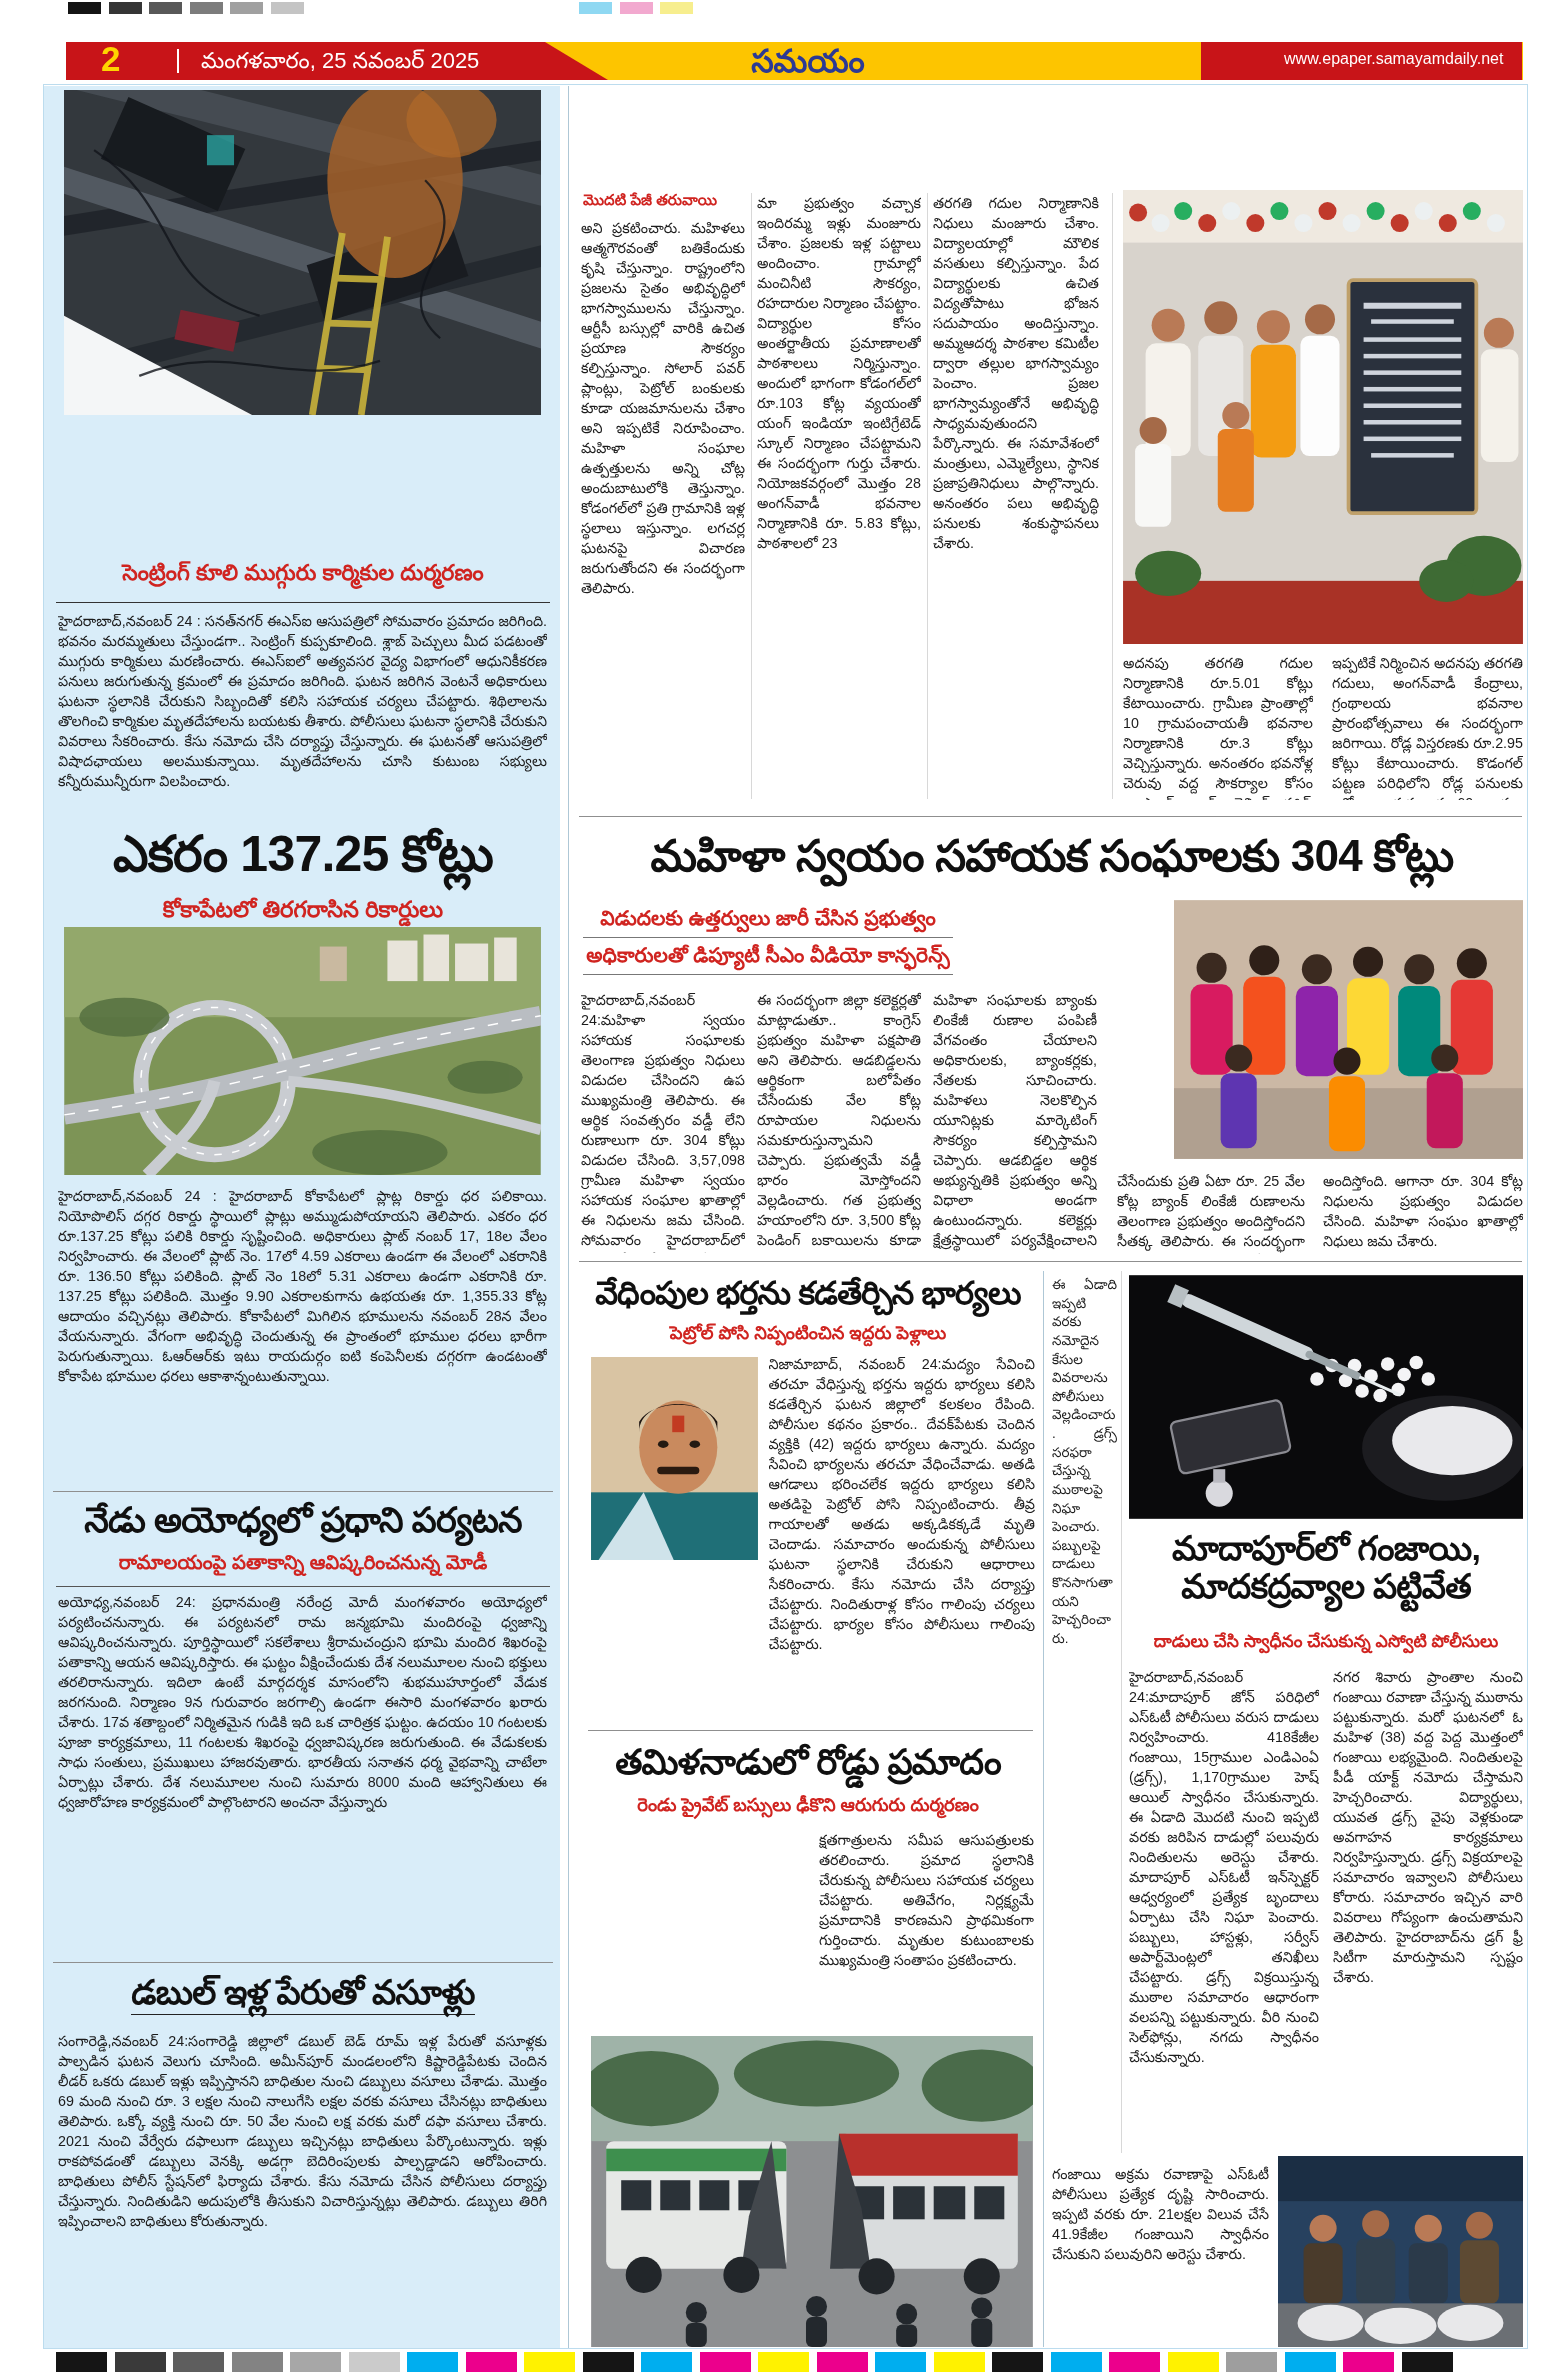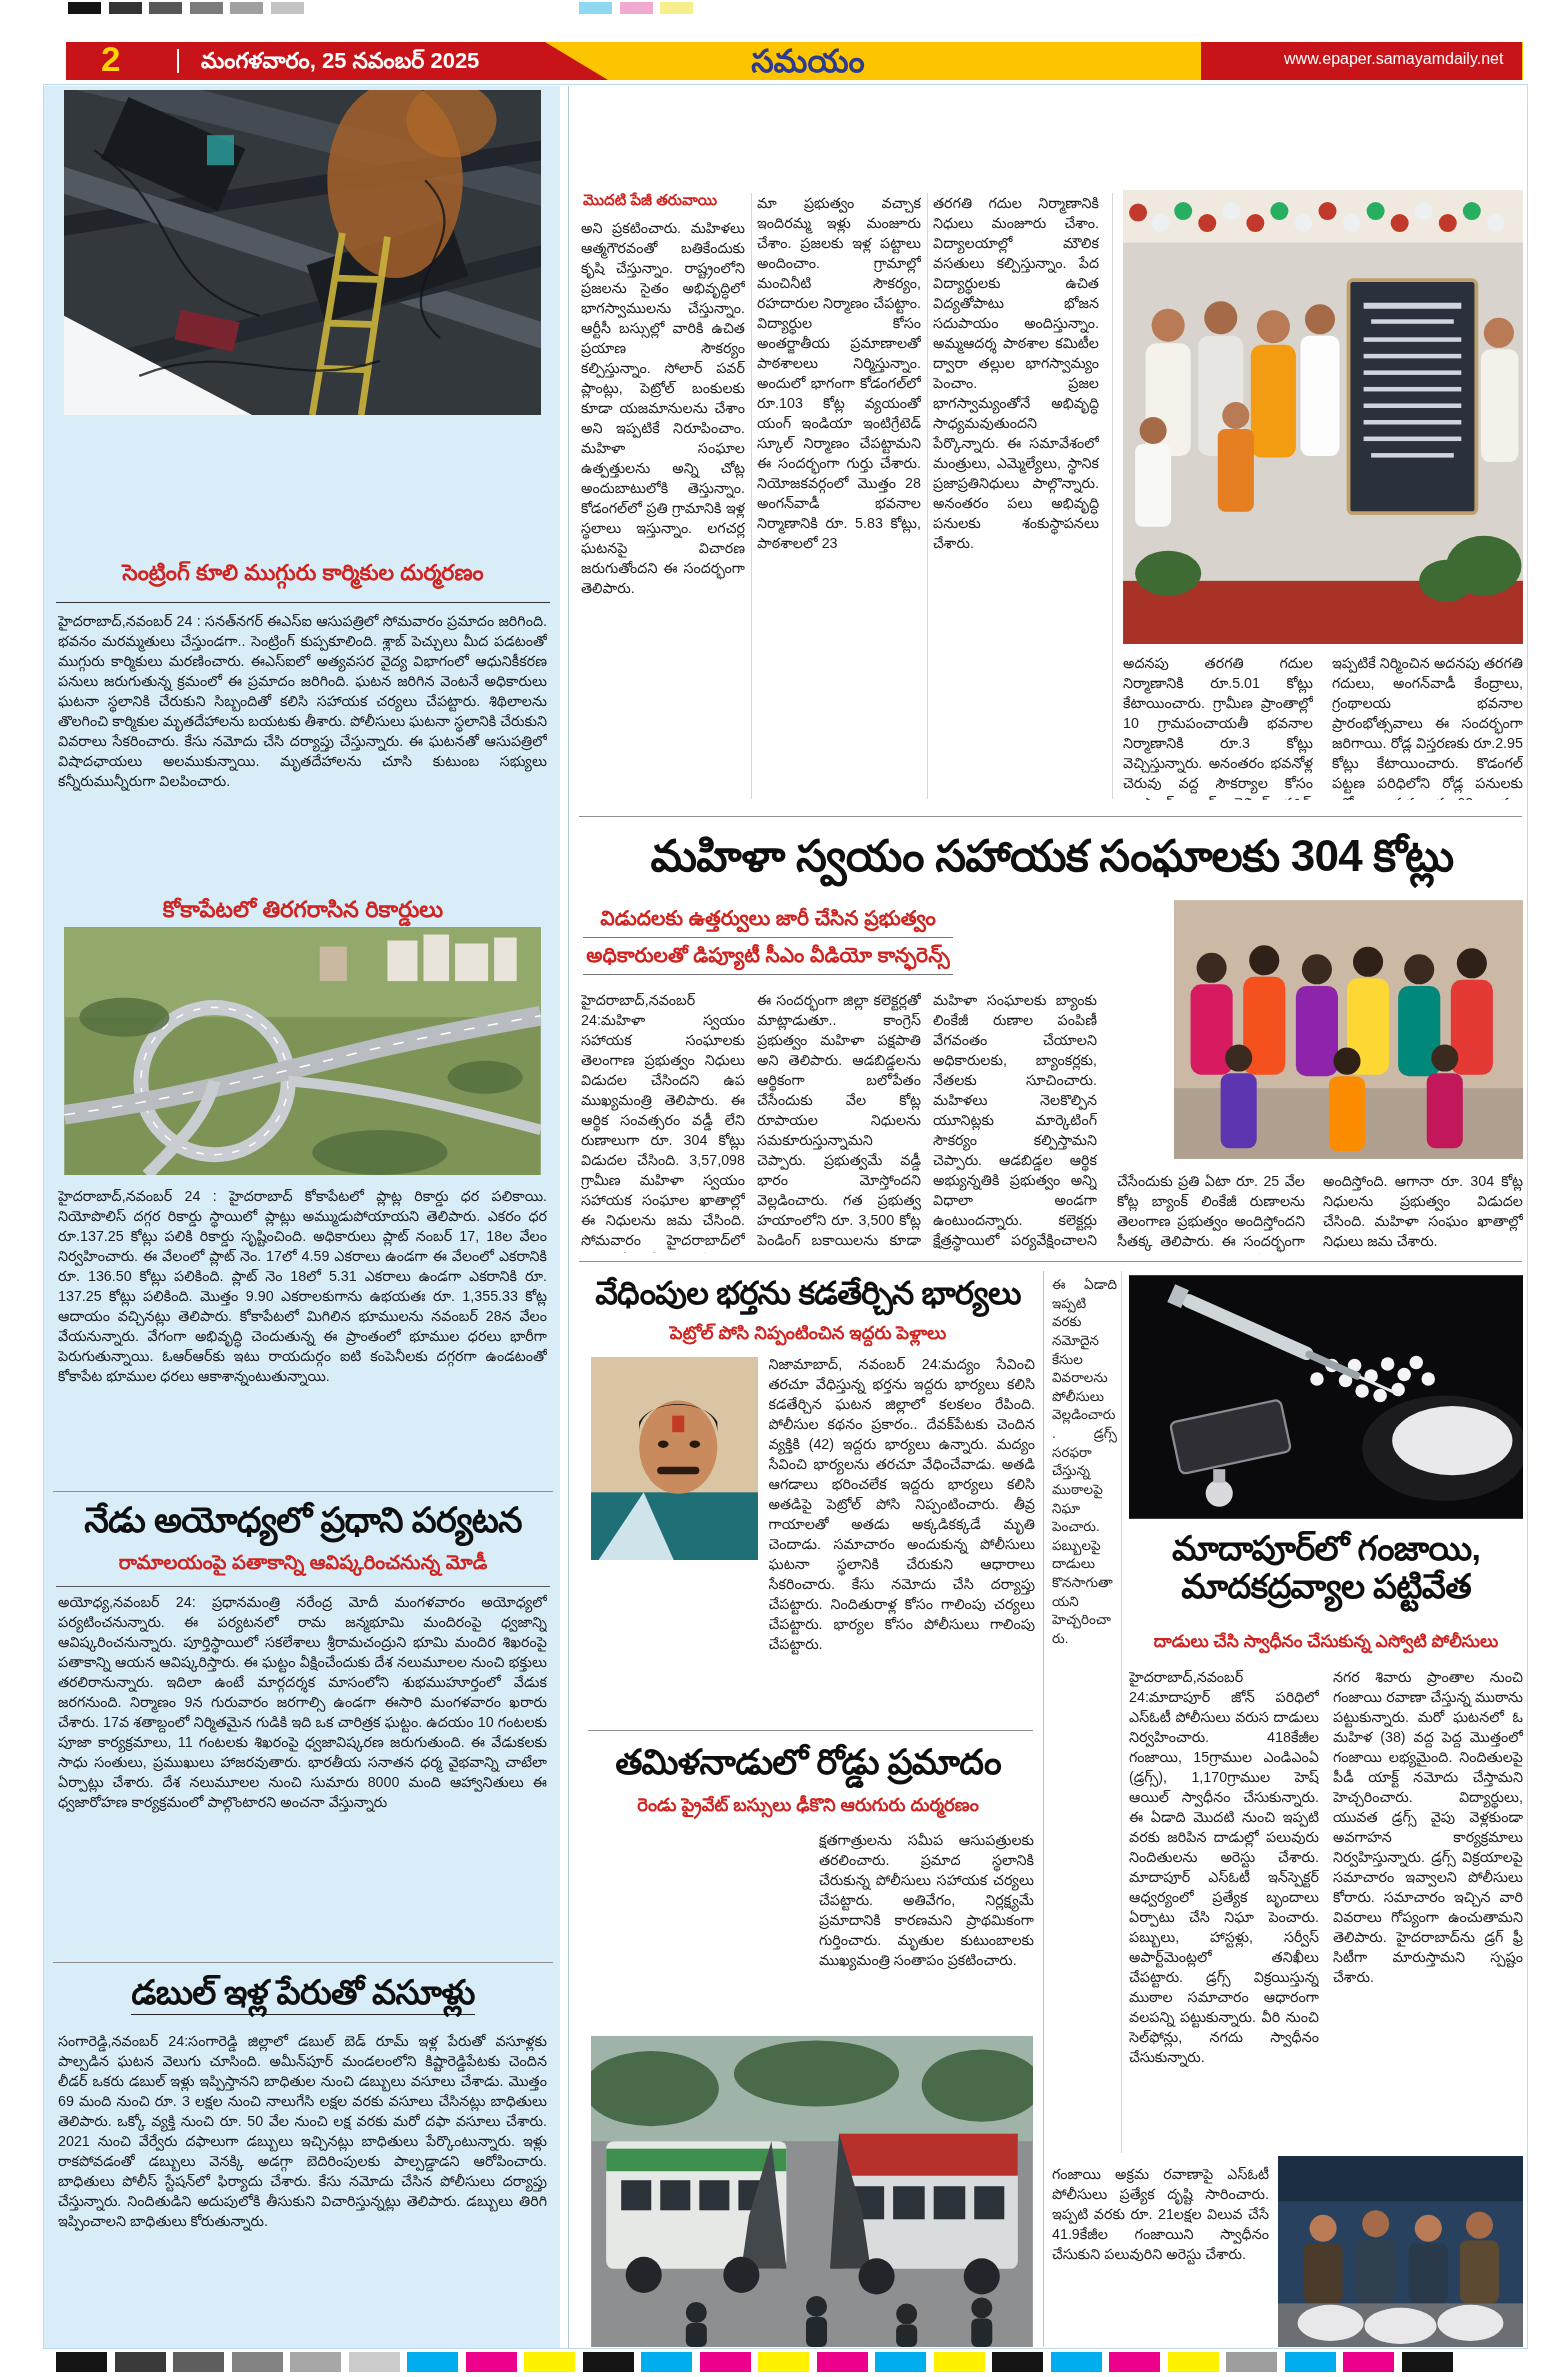--- a/index.html
+++ b/index.html
@@ -10,21 +10,21 @@
   .marks{display:flex;gap:7.5px;}
   .marks div{flex:0 0 auto;width:33px;height:100%;}
   #bottommarks div{width:51px;}
   
   #band{left:66px;top:42px;width:1457px;height:38px;background:#fdc500;}
   #band .red-left{position:absolute;left:0;top:0;width:542px;height:100%;background:#c81418;
                   clip-path:polygon(0 0,479px 0,542px 100%,0 100%);}
   #band .red-right{position:absolute;left:1135px;top:0;width:321px;height:100%;background:#c81418;}
   .pageno{position:absolute;left:35px;top:-3px;color:#ffd400;font-size:35px;font-weight:bold;}
   .band-sep{position:absolute;left:111px;top:6.8px;width:2.3px;height:24px;background:#fff;}
-  .band-date{position:absolute;left:135px;top:6px;color:#fff;font-size:22px;font-weight:bold;}
+  .band-date{position:absolute;left:135px;top:6px;color:#fff;font-size:22px;font-weight:normal;}
   .band-title{position:absolute;left:633px;top:0.8px;width:218px;text-align:center;color:#2c3a94;
               font-size:32px;font-weight:bold;}
   .band-url{position:absolute;right:19.6px;top:7.5px;color:#fff;font-size:16px;}
   
   #frame{left:43px;top:84px;width:1485px;height:2265px;border:1.5px solid #bcdcee;box-sizing:border-box;}
   #leftcol{left:44px;top:86px;width:516px;height:2262px;background:#d9edf9;}
   .vrule{background:#aec7d6;width:0.8px;}
   .vrule-lt{background:#d8d8d8;width:0.8px;}
   .hrule{background:#8f8f8f;height:0.8px;}
   
@@ -98,20 +98,21 @@
     <g stroke="#11141a" stroke-width="3" fill="none" opacity="0.8">
       <path d="M40,80 C160,160 120,260 260,300"></path>
       <path d="M500,330 C420,260 560,200 480,120"></path>
       <path d="M100,380 C220,330 300,400 420,360"></path>
     </g>
   </svg>
 
   <div class="abs sub" style="left:56px;top:560px;width:494px;font-size:22px;border-bottom:0.8px solid #333;padding-bottom:10.5px;">సెంట్రింగ్ కూలి ముగ్గురు కార్మికుల దుర్మరణం</div>
   <div class="abs body-t" style="left:58px;top:611px;width:489px;height:202px;">హైదరాబాద్,నవంబర్ 24 : సనత్‌నగర్ ఈఎస్ఐ ఆసుపత్రిలో సోమవారం ప్రమాదం జరిగింది. భవనం మరమ్మతులు చేస్తుండగా.. సెంట్రింగ్ కుప్పకూలింది. శ్లాబ్ పెచ్చులు మీద పడటంతో ముగ్గురు కార్మికులు మరణించారు. ఈఎస్ఐలో అత్యవసర వైద్య విభాగంలో ఆధునికీకరణ పనులు జరుగుతున్న క్రమంలో ఈ ప్రమాదం జరిగింది. ఘటన జరిగిన వెంటనే అధికారులు ఘటనా స్థలానికి చేరుకుని సిబ్బందితో కలిసి సహాయక చర్యలు చేపట్టారు. శిథిలాలను తొలగించి కార్మికుల మృతదేహాలను బయటకు తీశారు. పోలీసులు ఘటనా స్థలానికి చేరుకుని వివరాలు సేకరించారు. కేసు నమోదు చేసి దర్యాప్తు చేస్తున్నారు. ఈ ఘటనతో ఆసుపత్రిలో విషాదఛాయలు అలముకున్నాయి. మృతదేహాలను చూసి కుటుంబ సభ్యులు కన్నీరుమున్నీరుగా విలపించారు.</div>
 
+  <div class="abs hl" style="left:56px;top:826px;width:494px;font-size:50px;">ఎకరం 137.25 కోట్లు</div>
   <div class="abs sub" style="left:56px;top:897px;width:494px;font-size:22.6px;">కోకాపేటలో తిరగరాసిన రికార్డులు</div>
   <svg class="abs photo" style="left:64px;top:927px;" width="477" height="248" viewBox="0 0 634 330">
     <rect width="634" height="330" fill="#7d9456"></rect>
     <rect width="634" height="120" fill="#93a86b"></rect>
     <g fill="#e8e4da">
       <rect x="430" y="18" width="40" height="54"></rect>
         <rect x="478" y="10" width="34" height="62"></rect>
       <rect x="520" y="22" width="44" height="50"></rect>
         <rect x="572" y="14" width="30" height="58"></rect>
       <rect x="340" y="26" width="36" height="46" fill="#c9b9a0"></rect>

